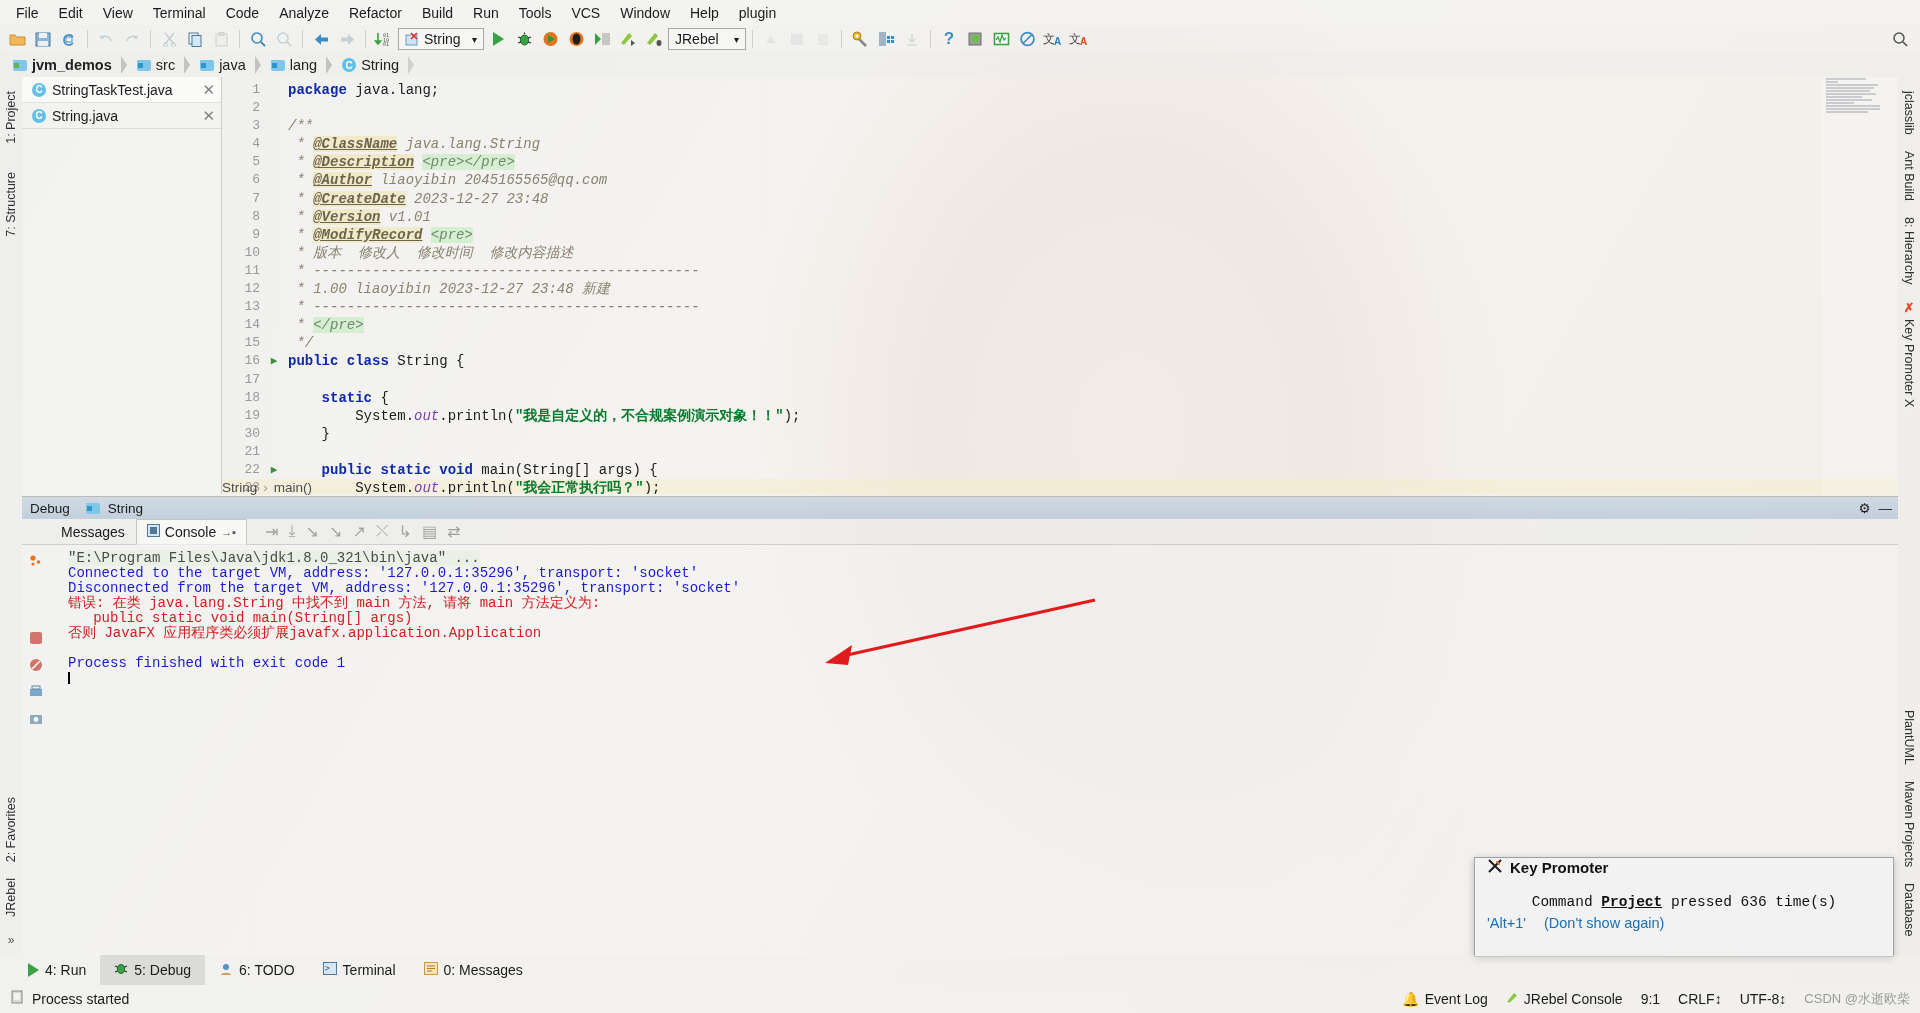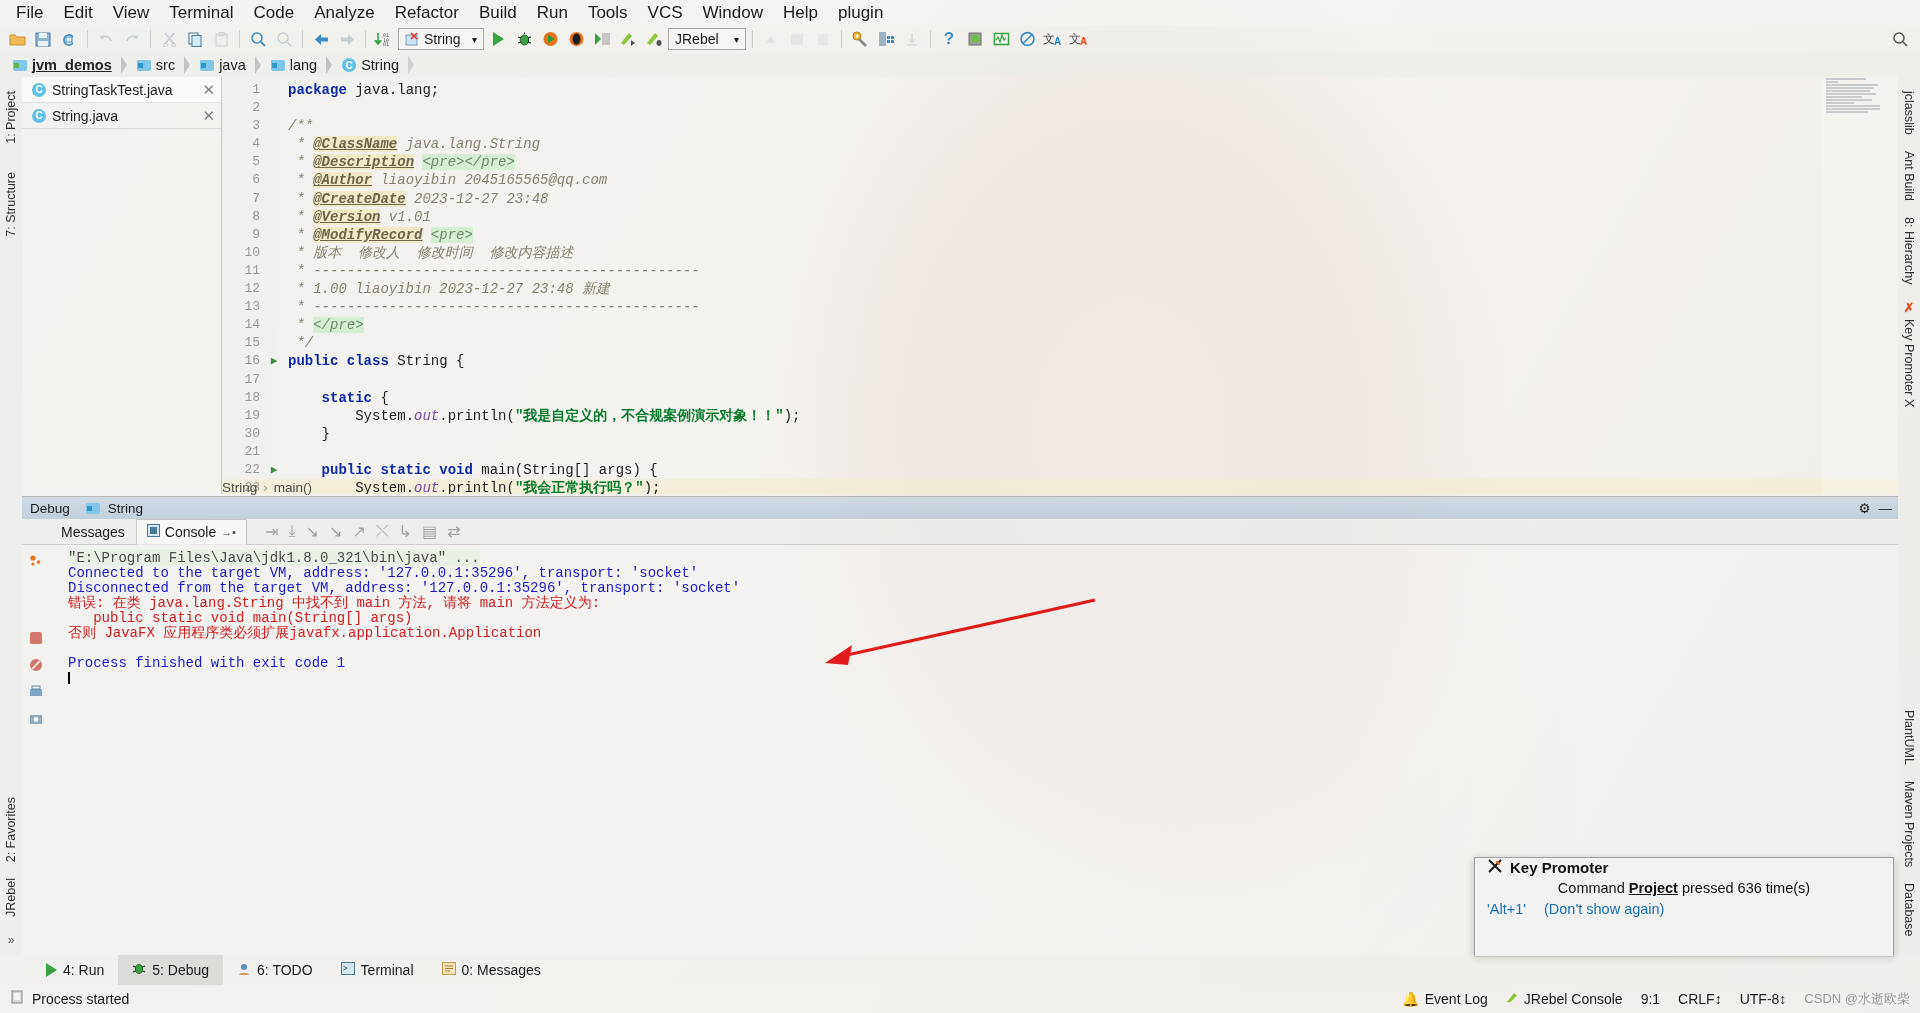--- a/index.html
+++ b/index.html
@@ -16,21 +16,21 @@
       linear-gradient(rgba(247,246,244,0.82), rgba(247,246,244,0.82)),
       radial-gradient(ellipse 520px 700px at 1130px 430px, #d9b9a6 0%, #cfa894 40%, rgba(207,168,148,0) 72%),
       radial-gradient(ellipse 380px 520px at 1330px 760px, #e0c6b4 0%, rgba(224,198,180,0) 70%),
       linear-gradient(120deg, #cfd8de 0%, #e3e2dd 28%, #f0e6d8 48%, #e8dccb 65%, #d6cec3 100%);
   }
   
   .menubar {
     position: absolute; top: 0; left: 0; width: 1920px; height: 25px;
     display: flex; align-items: center; padding-left: 6px;
     background: rgba(243,243,241,0.86);
-    font-size: 17px; color: #1b1b1b;
+    font-size: 14px; color: #1b1b1b;
   }
   .menuitem { padding: 2px 10px; cursor: default; white-space: nowrap; }
   
   .toolbar {
     position: absolute; top: 25px; left: 0; width: 1920px; height: 28px;
     display: flex; align-items: center; gap: 2px; padding-left: 5px;
     background: rgba(240,240,237,0.55);
   }
   .tbtn {
     width: 24px; height: 24px; display: flex; align-items: center; justify-content: center;
@@ -45,21 +45,21 @@
   }
   .combo .caret { font-size: 10px; margin-left: auto; }
   
   .navbar {
     position: absolute; top: 53px; left: 0; width: 1920px; height: 24px;
     display: flex; align-items: center; padding-left: 10px;
     background: rgba(237,237,234,0.55);
     font-size: 14.5px; color: #222;
   }
   .crumb { display: flex; align-items: center; gap: 5px; padding: 0 7px 0 3px; position: relative; }
-  .crumb.bold { font-weight: bold; text-decoration: underline; }
+  .crumb.bold { font-weight: bold; }
   .crumb:after {
     content: ""; width: 0; height: 0; margin-left: 4px;
     border-left: 6px solid rgba(150,150,150,0.5);
     border-top: 9px solid transparent; border-bottom: 9px solid transparent;
   }
   .crumb:last-child:after { border-left-color: rgba(150,150,150,0.35); }
   .fold { width: 14px; height: 11px; background: #7fc6e8; border-radius: 1px 2px 2px 2px; position: relative; }
   .fold:before { content:""; position:absolute; left:1px; top:3px; width:5px; height:5px; background:#2f96c9; }
   .fold.green:before { background: #61b34e; }
   .cls-ic { width: 14px; height: 14px; border-radius: 50%; background: #63c0e8; color: #fff;
@@ -178,26 +178,26 @@
   .c-err { color: #d02020; }
   .caretbar { display: inline-block; width: 2px; height: 12px; background: #000; vertical-align: -2px; }
   
   .kp {
     position: absolute; left: 1474px; top: 857px; width: 420px; height: 100px;
     background: #f2f2f2; border: 1px solid #a0a0a0;
     box-shadow: 0 2px 7px rgba(0,0,0,0.25);
     padding: 0 12px; font-size: 14.5px; color: #111; text-align: center;
   }
   .kp-title { display: flex; align-items: center; gap: 7px; font-weight: bold; font-size: 15px; }
-  .kp-body { margin-top: 3px; }
+  .kp-body { margin-top: 17px; font-family: Liberation Mono, monospace; }
   .kp-links { margin-top: 5px; color: #1a6fb5; display: flex; gap: 18px; }
   
   .statustabs {
     position: absolute; left: 0; bottom: 28px; width: 1920px; height: 30px;
-    display: flex; align-items: center; padding-left: 32px;
+    display: flex; align-items: center; padding-left: 14px;
     background: rgba(240,240,237,0.5);
     font-size: 14px; color: #1b1b1b;
   }
   .stab { display: flex; align-items: center; gap: 6px; height: 30px; padding: 0 14px; }
   .stab.active { background: rgba(210,210,206,0.72); }
   .statusbar {
     position: absolute; left: 0; bottom: 0; width: 1920px; height: 28px;
     display: flex; align-items: center; padding: 0 10px;
     background: rgba(241,241,238,0.55);
     font-size: 14px; color: #1b1b1b;

